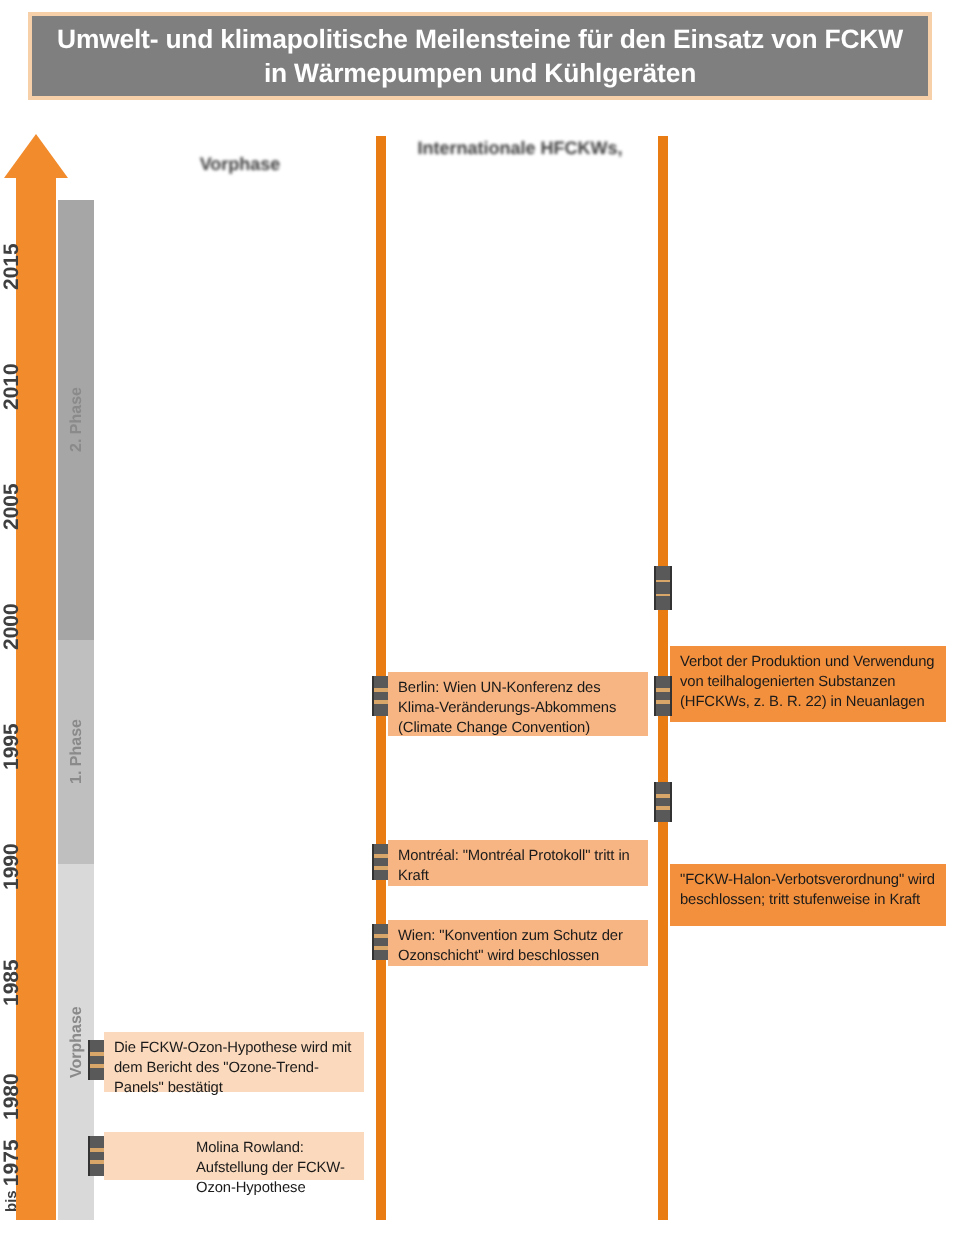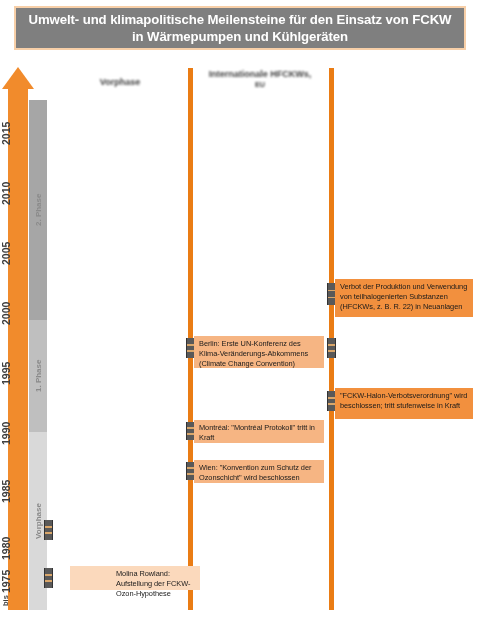--- a/index.html
+++ b/index.html
@@ -137,20 +137,21 @@
     letter-spacing: -0.05px;
   }
   .event.research {
     background: #fbd9bc;
   }
   .event.intl {
     background: #f6b583;
   }
   .event.natl {
     background: #f2903e;
+    margin-top: 44px;
   }
   .connector {
     position: absolute;
     width: 7px;
     background: #595959;
     border-left: 1px solid #333333;
     border-right: 1px solid #333333;
   }
   .connector::before,
   .connector::after {
@@ -169,21 +170,20 @@
 
 <div id="page">
 
   <div class="title-bar">Umwelt- und klimapolitische Meilensteine für den Einsatz von FCKW in Wärmepumpen und Kühlgeräten</div>
 
   <div class="col-head" id="head-forschung">
     <span>Vorphase</span>
   </div>
   <div class="col-head" id="head-intl">
     <span>Internationale HFCKWs,</span>
-    <span class="sub">EU</span>
   </div>
 
   <div class="axis-arrow-head"></div>
   <div class="axis-shaft"></div>
 
   <div class="year" style="top:107px;height:52px;">2015</div>
   <div class="year" style="top:167px;height:52px;">2010</div>
   <div class="year" style="top:227px;height:52px;">2005</div>
   <div class="year" style="top:287px;height:52px;">2000</div>
   <div class="year" style="top:347px;height:52px;">1995</div>
@@ -195,26 +195,27 @@
   </div>
 
   <div class="phase" id="phase-2">2. Phase</div>
   <div class="phase" id="phase-1">1. Phase</div>
   <div class="phase" id="phase-0">Vorphase</div>
 
   <div class="divider" id="divider-intl"></div>
   <div class="divider" id="divider-natl"></div>
 
   <div class="connector" style="left:44px;top:520px;height:20px;"></div>
+  <div class="event research" style="left:52px;top:516px;width:130px;height:30px;">Die FCKW-Ozon-Hypothese wird mit dem Bericht des "Ozone-Trend-Panels" bestätigt</div>
 
   <div class="connector" style="left:44px;top:568px;height:20px;"></div>
-  <div class="event research" style="left:70px;top:566px;width:130px;height:24px;padding-left:46px;">Molina Rowland: Aufstellung der FCKW-Ozon-Hypothese</div>
+  <div class="event research" style="left:52px;top:566px;width:130px;height:24px;padding-left:46px;">Molina Rowland: Aufstellung der FCKW-Ozon-Hypothese</div>
 
   <div class="connector" style="left:186px;top:338px;height:20px;"></div>
-  <div class="event intl" style="left:194px;top:336px;width:130px;height:32px;">Berlin: Erste UN-Konferenz des Klima-Veränderungs-Abkommens (Climate Change Convention)</div>
+  <div class="event intl" style="left:194px;top:336px;width:130px;height:32px;">Berlin: Wien UN-Konferenz des Klima-Veränderungs-Abkommens (Climate Change Convention)</div>
 
   <div class="connector" style="left:186px;top:422px;height:18px;"></div>
   <div class="event intl" style="left:194px;top:420px;width:130px;height:23px;">Montréal: "Montréal Protokoll" tritt in Kraft</div>
 
   <div class="connector" style="left:186px;top:462px;height:18px;"></div>
   <div class="event intl" style="left:194px;top:460px;width:130px;height:23px;">Wien: "Konvention zum Schutz der Ozonschicht" wird beschlossen</div>
 
   <div class="connector" style="left:327px;top:283px;height:22px;"></div>
   <div class="event natl" style="left:335px;top:279px;width:138px;height:38px;">Verbot der Produktion und Verwendung von teilhalogenierten Substanzen (HFCKWs, z. B. R. 22) in Neuanlagen</div>
 

